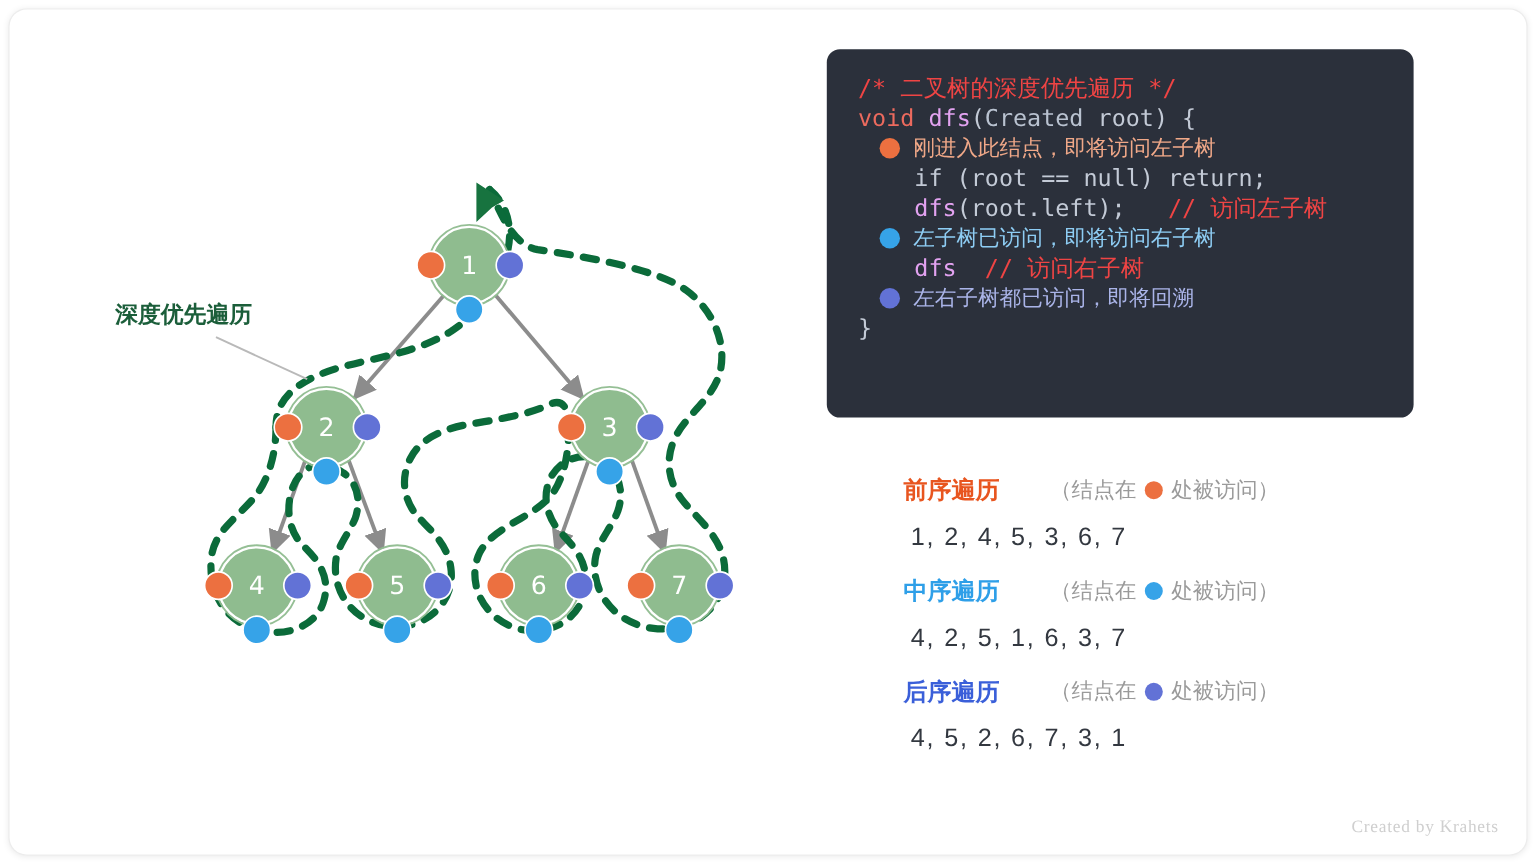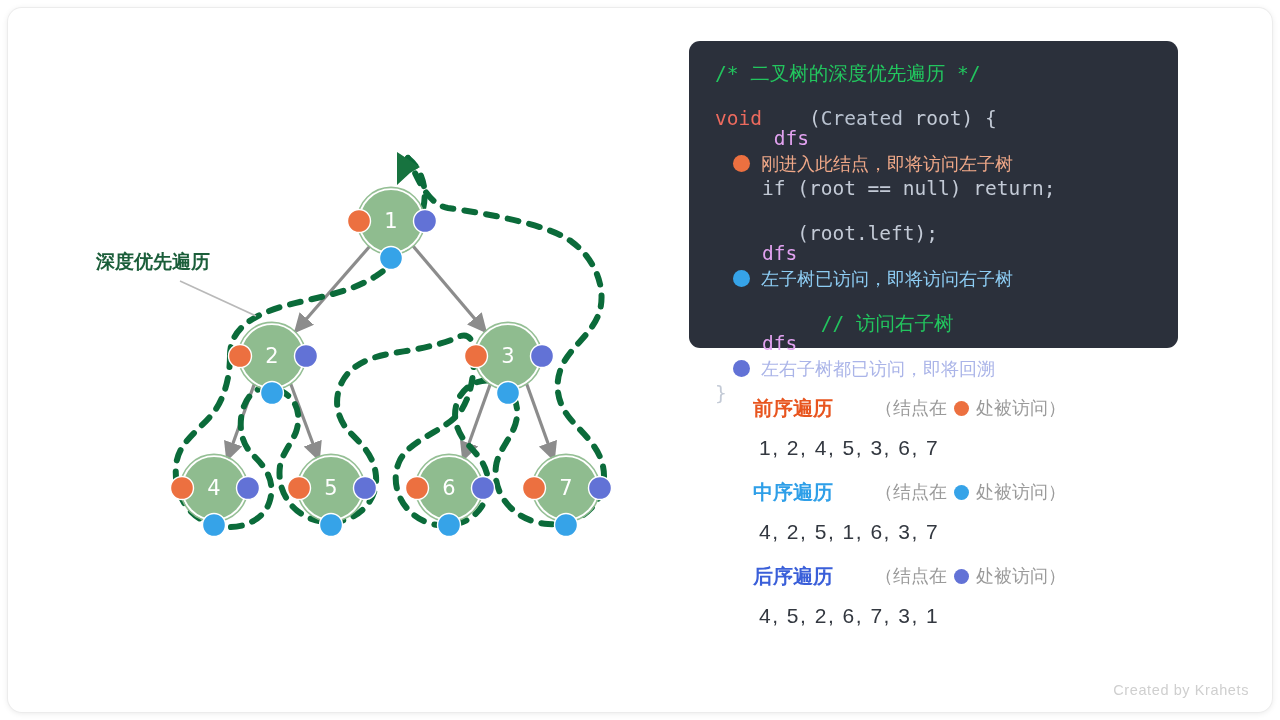--- a/index.html
+++ b/index.html
@@ -29,23 +29,23 @@
   }
   .code-line{
     font-family:"DejaVu Sans Mono","Liberation Mono",monospace;
     font-size:19.5px;
     line-height:25px;
     white-space:pre;
     color:#c3cad6;
     display:flex;
     align-items:center;
   }
-  .k-comment{color:#22c55e;}
+  .k-comment{color:#ef4444;}
   .k-kw{color:#ec6a5e;}
-  .k-fn{color:#e2a2f0;margin-top:40px;}
+  .k-fn{color:#e2a2f0;}
   .k-type{color:#b9c2d0;}
   .k-plain{color:#c3cad6;}
   .note{display:flex;align-items:center;}
   .note .dot{
     width:17px;height:17px;border-radius:50%;
     display:inline-block;margin-left:18px;margin-right:11px;flex:none;
   }
   .note .txt{font-family:"DejaVu Sans","Liberation Sans",sans-serif;font-size:18px;}
 
   
@@ -67,21 +67,21 @@
   .res-seq{
     font-family:Liberation Sans, sans-serif;
     font-size:21px;color:#333840;
     letter-spacing:1.5px;
     height:46px;line-height:46px;
     padding-left:6px;
   }
 
   #credit{
     position:absolute;right:23px;bottom:14px;
-    font-family:Liberation Sans, sans-serif;
+    font-family:Liberation Serif, serif;
     font-size:14.5px;color:#cfcfcf;letter-spacing:.6px;
   }
 </style>
 </head>
 <body>
 
 <div id="canvas">
 
   <svg id="tree-svg" viewBox="0 0 680 704">
     <defs>
@@ -230,21 +230,21 @@
     <div class="code-line note">
       <span class="dot" style="background:#ec7040"></span>
       <span class="txt" style="color:#f0a888">刚进入此结点，即将访问左子树</span>
     </div>
 
     <div class="code-line">
       <span class="k-plain">    if (root == null) return;</span>
     </div>
 
     <div class="code-line">
-      <span class="k-fn">    dfs</span><span class="k-plain">(root.left);</span>
+      <span class="k-fn">    dfs</span><span class="k-plain">(root.left);</span><span class="k-comment">   // 访问左子树</span>
     </div>
 
     <div class="code-line note">
       <span class="dot" style="background:#36a3e8"></span>
       <span class="txt" style="color:#8ecdf4">左子树已访问，即将访问右子树</span>
     </div>
 
     <div class="code-line">
       <span class="k-fn">    dfs</span><span class="k-comment">  // 访问右子树</span>
     </div>

